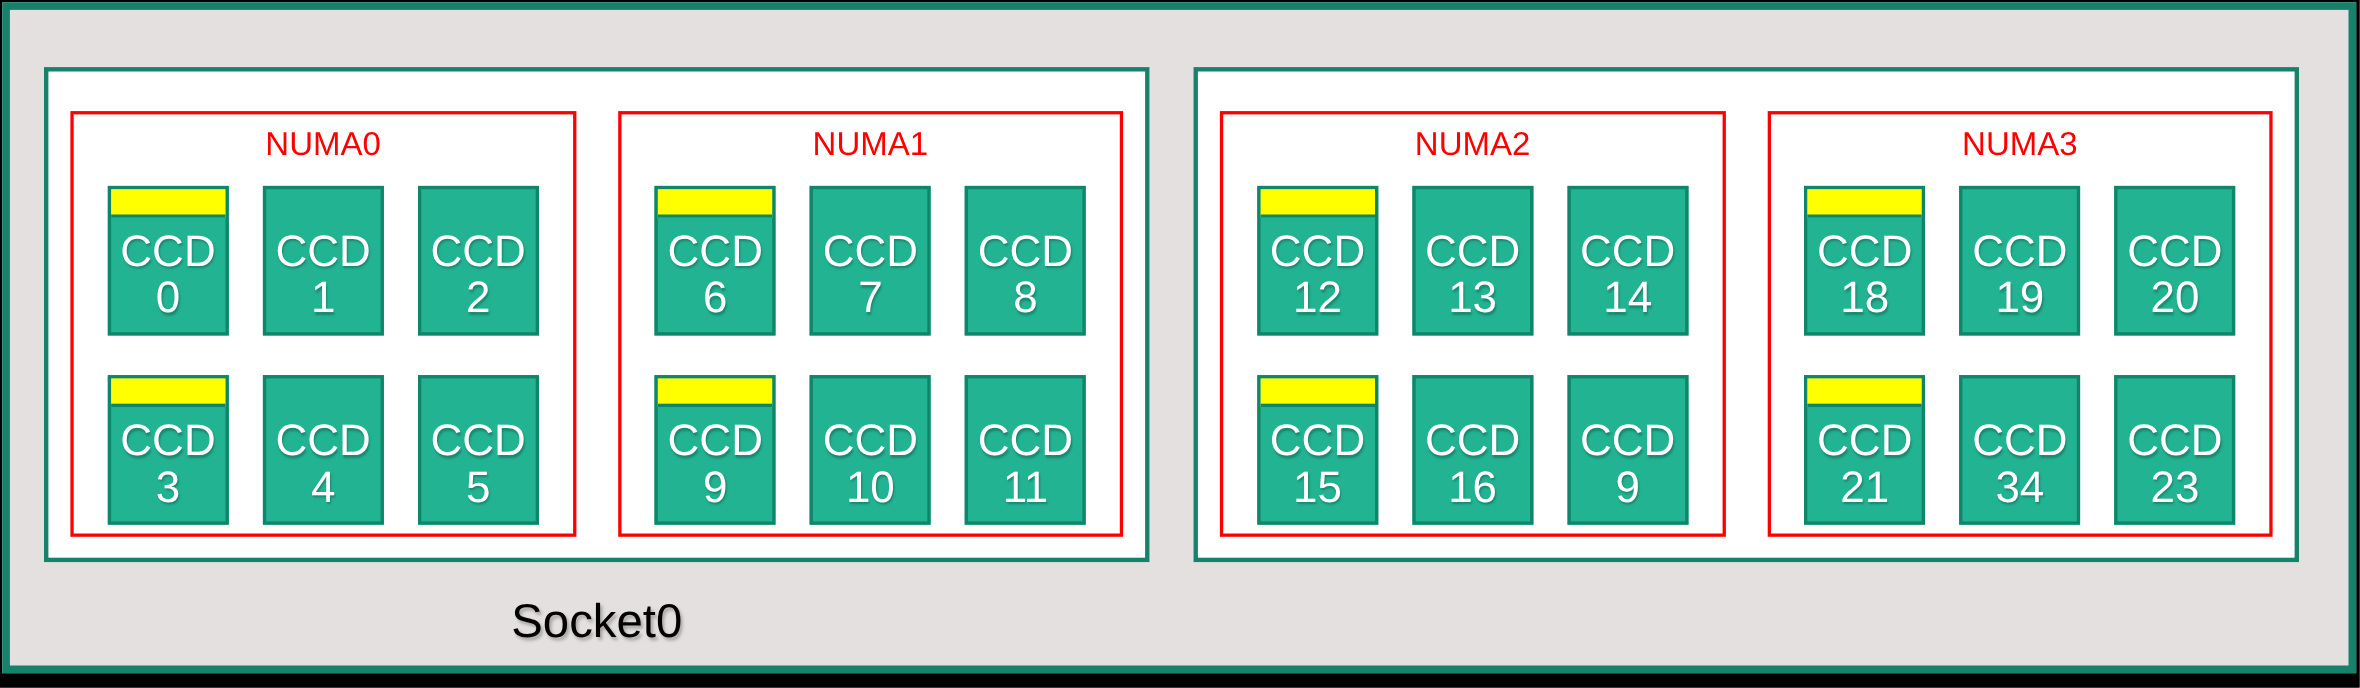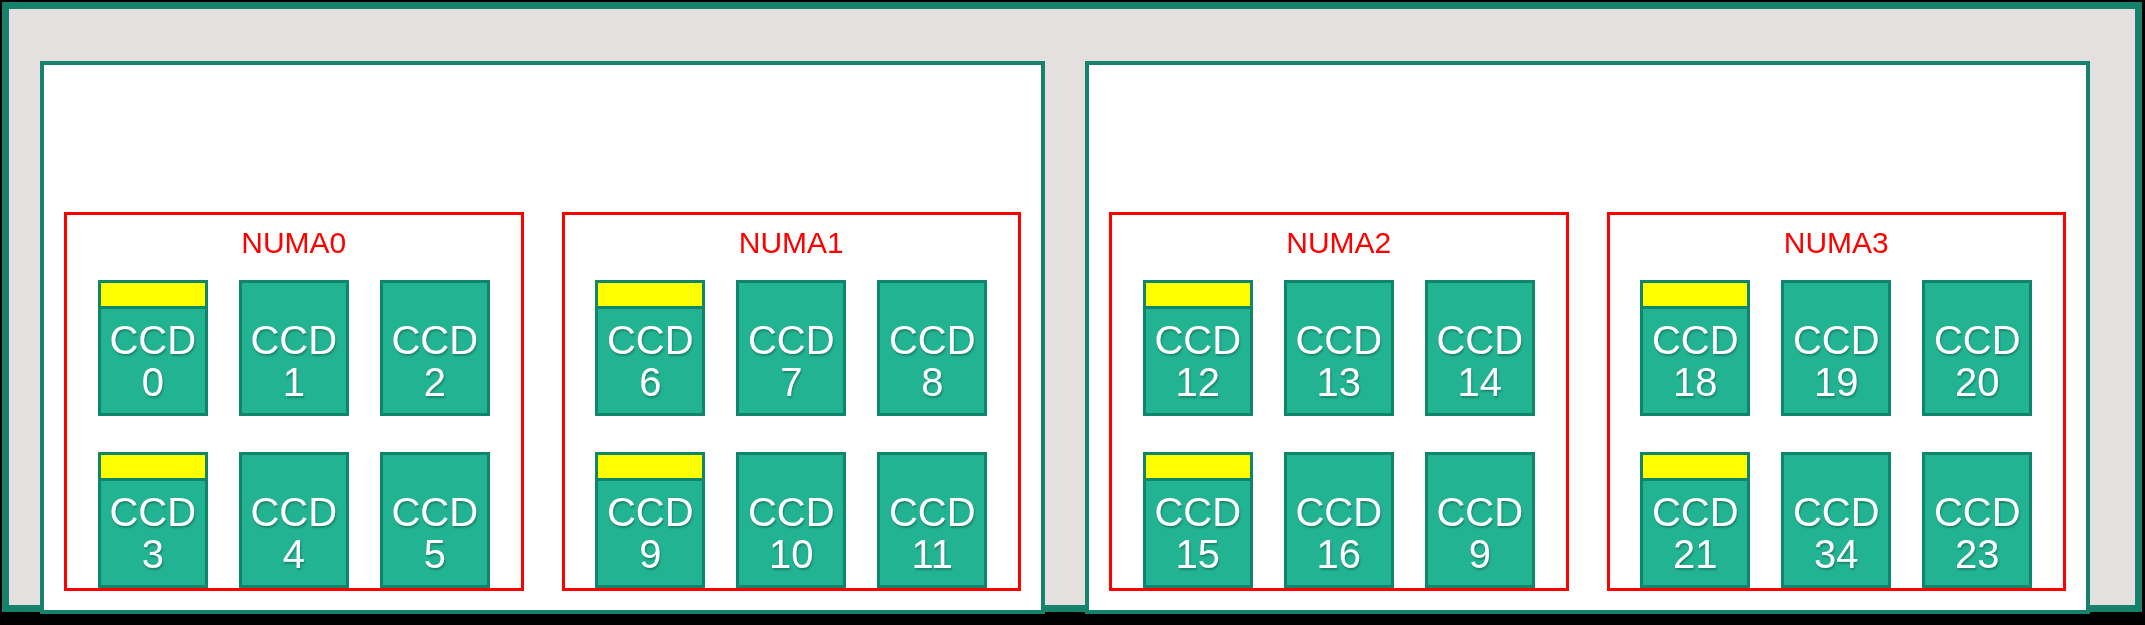--- a/index.html
+++ b/index.html
@@ -29,28 +29,27 @@
   }
   .socket-group {
     flex: 1;
     display: flex;
     flex-direction: column;
     align-items: center;
     min-width: 0;
   }
   .socket-box {
     width: 100%;
-    height: 553px;
+    height: 450px;
     box-sizing: border-box;
     border: 4px solid var(--outer-border, #17826B);
     background: #FFFFFF;
     display: flex;
     gap: 38px;
-    padding: 8px 20px 19px 20px;
-    align-items: flex-end;
+    padding: 36px 20px 19px 20px;
   }
   .numa-box {
     flex: 1;
     box-sizing: border-box;
     border: 3px solid var(--numa-border, #FF0000);
     background: #FFFFFF;
     display: flex;
     flex-direction: column;
     align-items: center;
     padding-top: 14px;
@@ -214,20 +213,21 @@
   <div class="ccd-cell">
     <div class="ccd-band"></div>
     <div class="ccd-text">
       <span>CCD</span>
       <span>11</span>
     </div>
   </div>
 </div>
   </div>
 </div>
+    <div class="socket-label">Socket0</div>
   </div>
 
   <div class="socket-group">
     <div class="socket-box">
   <div class="numa-box">
     <div class="numa-label">NUMA2</div>
     <div class="ccd-grid">
   <div class="ccd-cell">
     <div class="ccd-band hl"></div>
     <div class="ccd-text">

